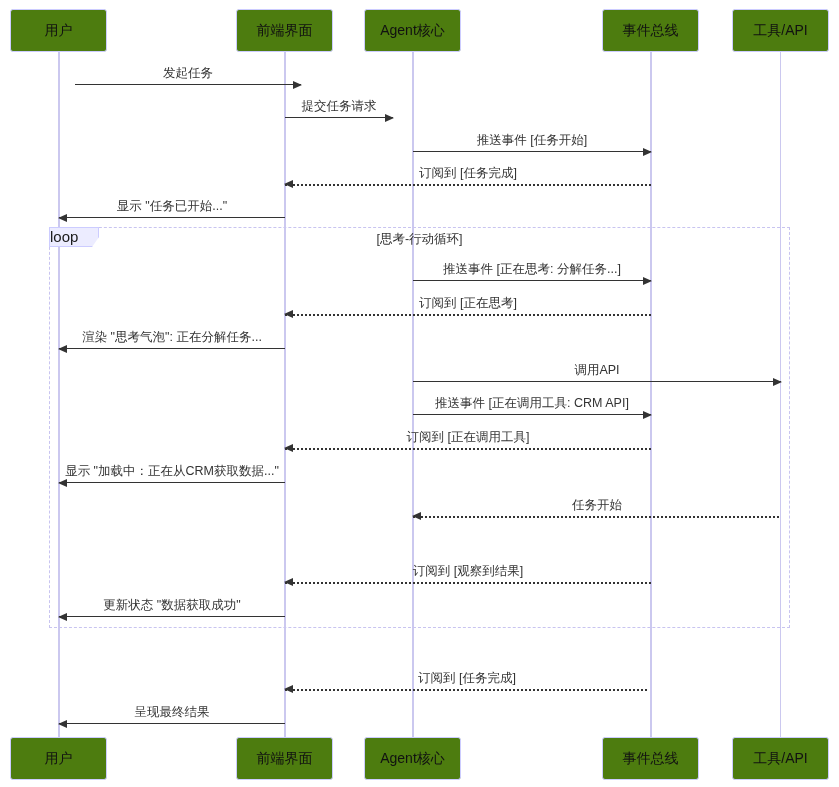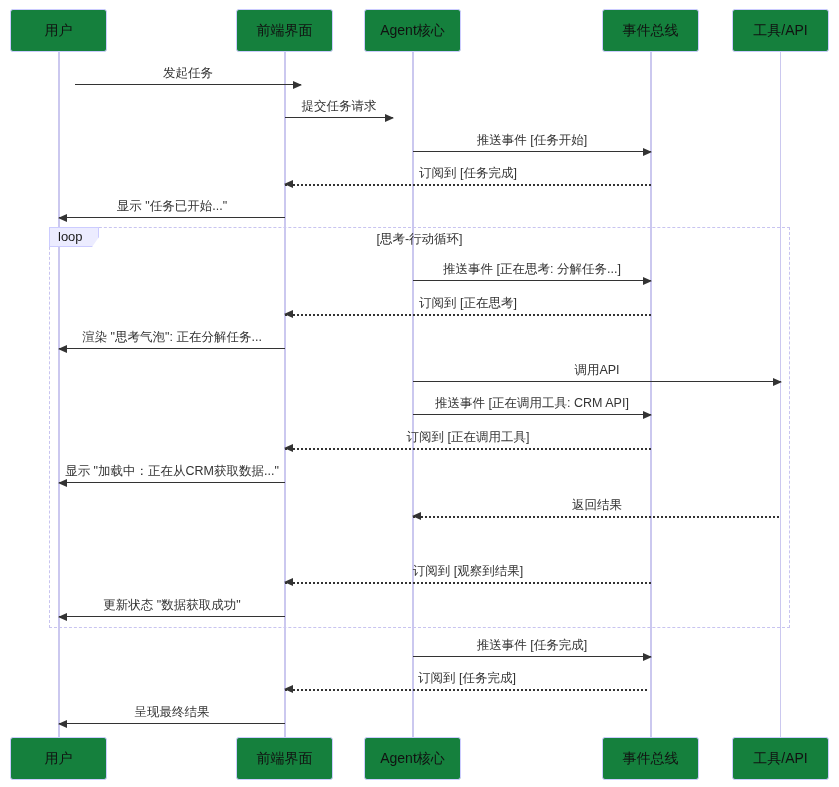--- a/index.html
+++ b/index.html
@@ -5,33 +5,33 @@
   html,body{margin:0;padding:0;background:#ffffff;}
   .canvas{
     position:relative;width:839px;height:787px;background:#ffffff;
     font-family:"Liberation Sans","DejaVu Sans",sans-serif;overflow:hidden;
   }
   
   .lifeline{position:absolute;top:52px;height:686px;width:1.5px;background:#cbc8ef;z-index:1;}
   
   .actor{
     position:absolute;width:97px;height:43px;box-sizing:border-box;
-    background:#15803d;border:1px solid #ccccff;border-radius:3px;
+    background:#4d7c0f;border:1px solid #ccccff;border-radius:3px;
     display:flex;align-items:center;justify-content:center;
     font-size:14px;color:#111111;z-index:4;
   }
   
   .loop-frame{
     position:absolute;left:49px;top:227px;width:741px;height:401px;box-sizing:border-box;
     border:1.3px dashed #c8c4f0;z-index:2;
   }
   .loop-label{
     position:absolute;left:-1px;top:-1px;width:50px;height:20px;box-sizing:border-box;
     background:#ececff;border:1px solid #ccccff;
-    font-size:13px;line-height:18px;color:#1a1a1a;padding-left:8px;
+    font-size:15px;line-height:18px;color:#1a1a1a;
     clip-path:polygon(0 0,100% 0,100% 50%,86% 100%,0 100%);
   }
   .loop-cond{
     position:absolute;left:0;right:0;top:3px;text-align:center;
     font-size:12.5px;color:#333333;white-space:nowrap;
   }
   
   .msg{position:absolute;z-index:3;}
   .msg .lbl{
     height:16px;line-height:16px;text-align:center;
@@ -142,44 +142,38 @@
         <i class="head left"></i>
       </div>
   </div>
   <div class="msg" style="left:59px;top:463px;width:226px">
     <div class="lbl">显示 "加载中：正在从CRM获取数据..."</div>
     <div class="line solid">
         <i class="head left"></i>
       </div>
   </div>
   <div class="msg" style="left:413px;top:497px;width:368px">
-    <div class="lbl">返回结果</div>
+    <div class="lbl">任务开始</div>
     <div class="line dotted">
         <i class="head left"></i>
       </div>
   </div>
   <div class="msg" style="left:285px;top:563px;width:366px">
     <div class="lbl">订阅到 [观察到结果]</div>
     <div class="line dotted">
         <i class="head left"></i>
       </div>
   </div>
   <div class="msg" style="left:59px;top:597px;width:226px">
     <div class="lbl">更新状态 "数据获取成功"</div>
     <div class="line solid">
         <i class="head left"></i>
       </div>
   </div>
 
-  <div class="msg" style="left:413px;top:637px;width:238px">
-    <div class="lbl">推送事件 [任务完成]</div>
-    <div class="line solid">
-        <i class="head right"></i>
-      </div>
-  </div>
   <div class="msg" style="left:285px;top:670px;width:364px">
     <div class="lbl">订阅到 [任务完成]</div>
     <div class="line dotted">
         <i class="head left"></i>
       </div>
   </div>
   <div class="msg" style="left:59px;top:704px;width:226px">
     <div class="lbl">呈现最终结果</div>
     <div class="line solid">
         <i class="head left"></i>

